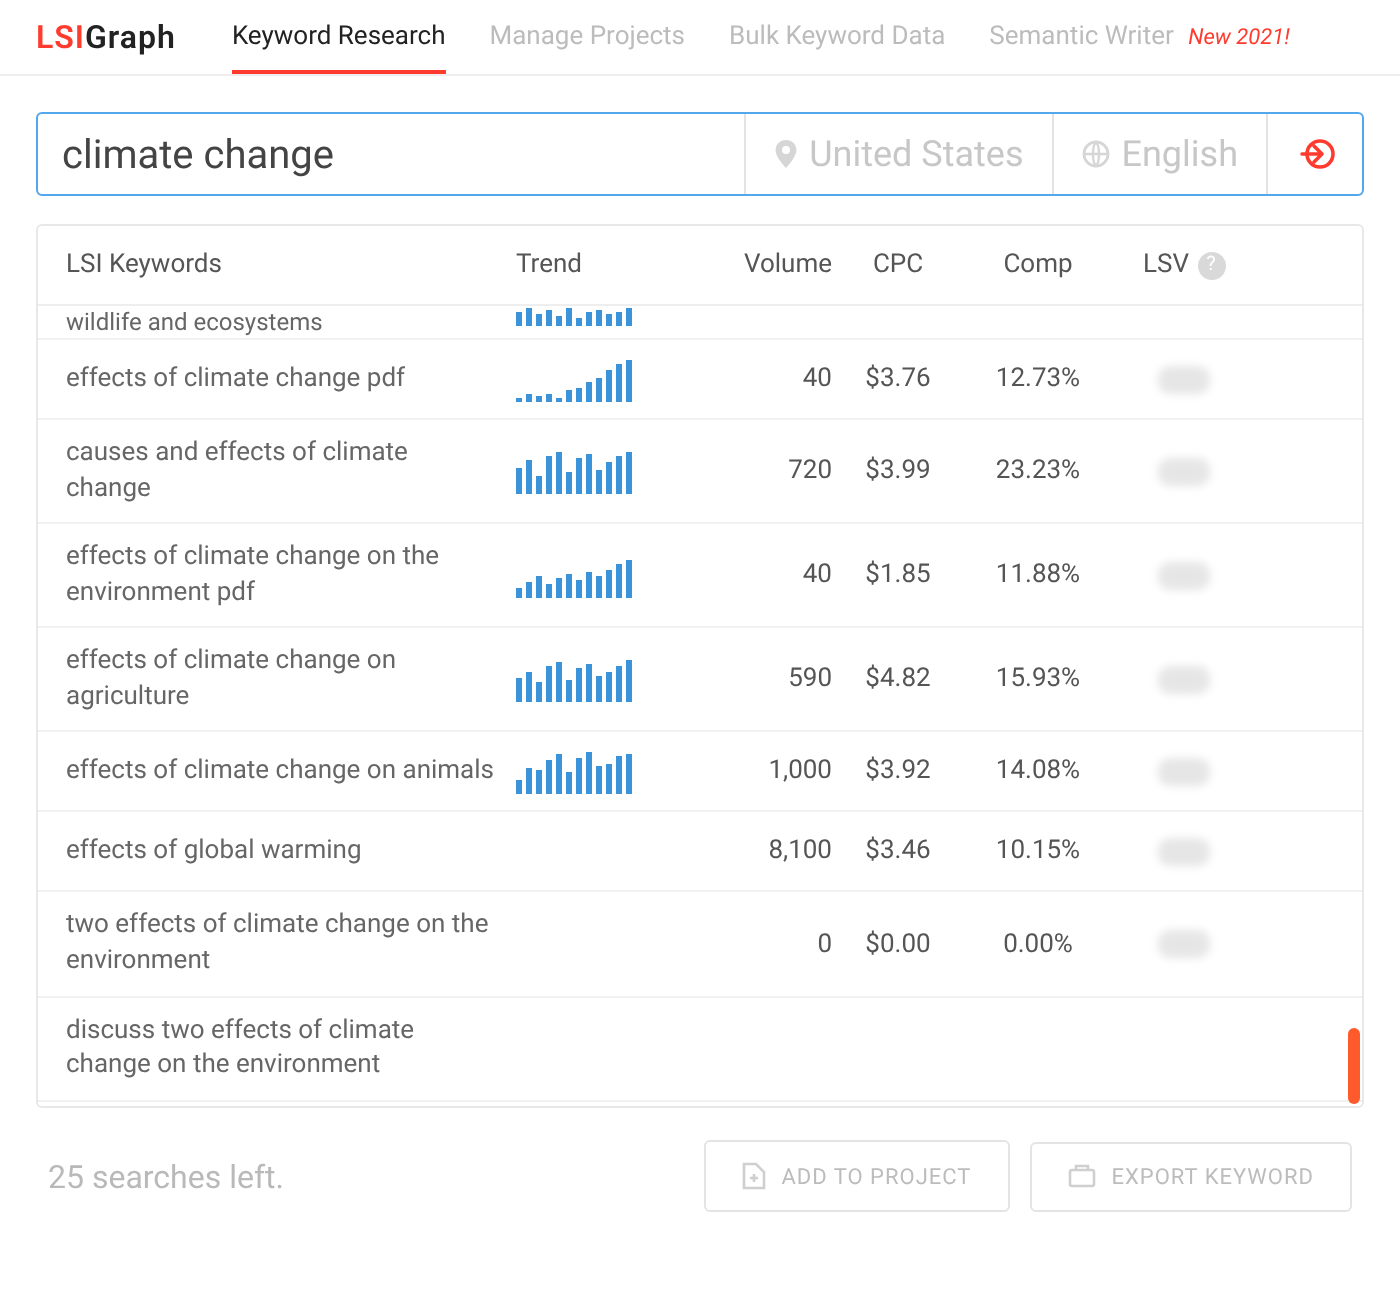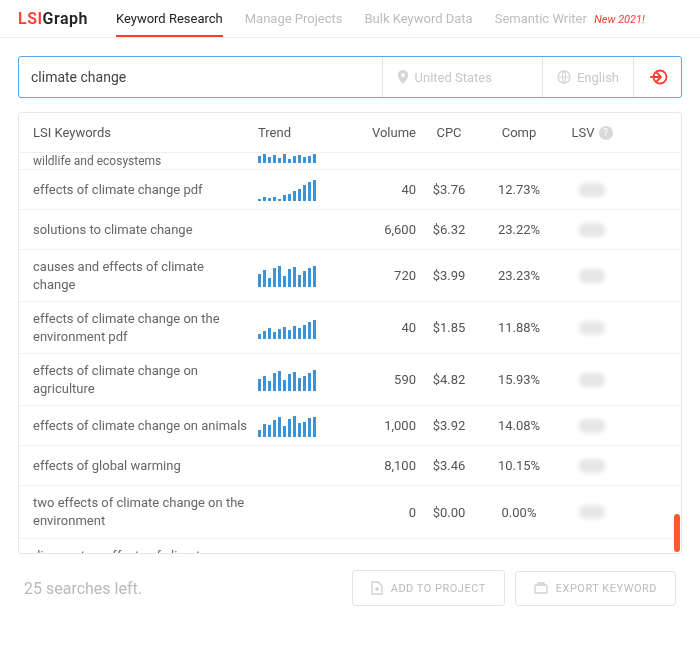--- a/index.html
+++ b/index.html
@@ -55,29 +55,28 @@
     height: 42px;
     overflow: hidden;
   }
   .searchrow > div {
     display: flex;
     align-items: center;
   }
   .searchinput {
     flex: 1;
     padding: 0 12px;
-    font-size: 14px;
+    font-size: 20px;
     color: #444;
   }
   .ssep {
     border-left: 1px solid #e3e3e3;
     padding: 0 14px;
     color: #c7c7c7;
-    font-size: 13px;
-    margin-left: 36px;
+    font-size: 18px;
   }
   .ssep .ic { margin-right: 6px; display: inline-flex; }
   .searchbtn {
     border-left: 1px solid #e3e3e3;
     width: 48px;
     justify-content: center;
     color: #ff3b2f;
     cursor: pointer;
   }
   .panel {
@@ -274,30 +273,20 @@
             </div>
         </div>
         <div class="col-vol">40</div>
         <div class="col-cpc">$3.76</div>
         <div class="col-comp">12.73%</div>
         <div class="col-lsv">
             <div class="blurpill"></div>
           </div>
       </div>
 
-      <div class="trow">
-        <div class="col-kw kwtext">solutions to climate change</div>
-        <div class="col-tr"></div>
-        <div class="col-vol">6,600</div>
-        <div class="col-cpc">$6.32</div>
-        <div class="col-comp">23.22%</div>
-        <div class="col-lsv">
-            <div class="blurpill"></div>
-          </div>
-      </div>
 
       <div class="trow">
         <div class="col-kw kwtext">causes and effects of climate change</div>
         <div class="col-tr">
           <div class="spark">
               <span style="height:60%"></span>
               <span style="height:75%"></span>
               <span style="height:40%"></span>
               <span style="height:85%"></span>
               <span style="height:95%"></span>

